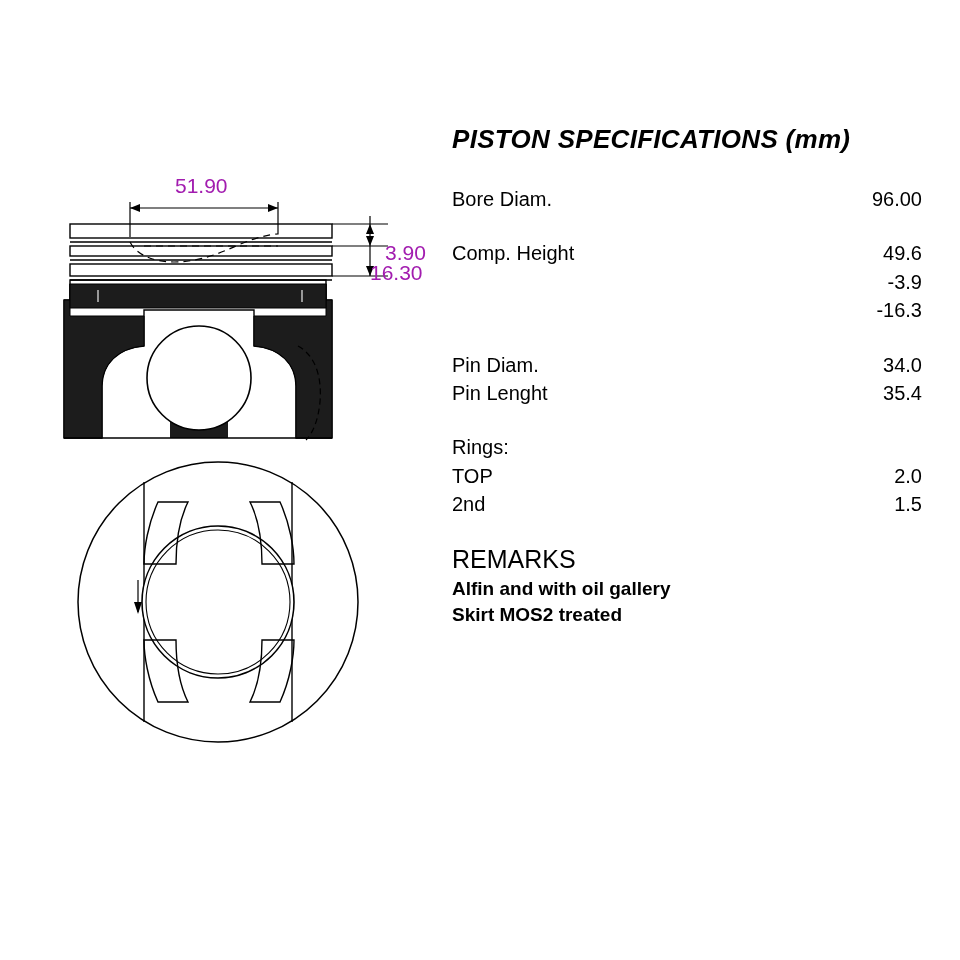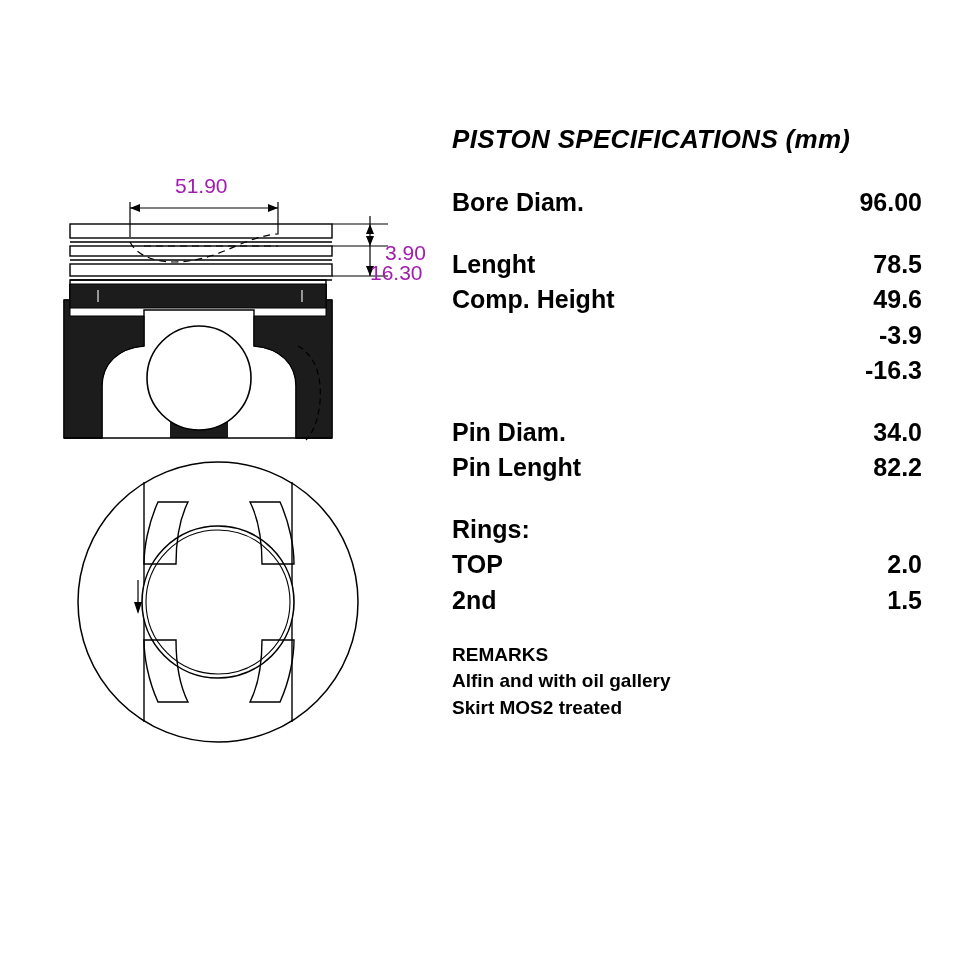--- a/index.html
+++ b/index.html
@@ -56,31 +56,31 @@
     font-weight: bold;
     font-style: italic;
     letter-spacing: .3px;
     margin: 0 0 30px 0;
     white-space: nowrap;
   }
   .row {
     display: flex;
     justify-content: space-between;
     align-items: flex-start;
-    font-size: 25px;
-    font-weight: bold;
+    font-size: 20px;
+    font-weight: normal;
     line-height: 1.42;
     white-space: nowrap;
   }
   .row .label { text-align: left; }
   .row .value { text-align: right; }
   .gap-lg { height: 26px; }
   .remarks-head {
-    font-size: 19px;
-    font-weight: bold;
+    font-size: 25px;
+    font-weight: normal;
     margin-bottom: 2px;
   }
   .remarks-line {
     font-size: 19px;
     font-weight: bold;
     line-height: 1.42;
     white-space: nowrap;
   }
 </style>
 </head>
@@ -186,24 +186,20 @@
 
     <div class="spec-title">PISTON SPECIFICATIONS (mm)</div>
 
     <div class="row">
       <span class="label">Bore Diam.</span>
       <span class="value">96.00</span>
     </div>
 
     <div class="gap-lg"></div>
 
-    <div class="row">
-      <span class="label">Lenght</span>
-      <span class="value">78.5</span>
-    </div>
 
     <div class="row">
       <span class="label">Comp. Height</span>
       <span class="value">49.6</span>
     </div>
 
     <div class="row">
       <span class="label"></span>
       <span class="value">-3.9</span>
     </div>
@@ -215,21 +211,21 @@
 
     <div class="gap-lg"></div>
 
     <div class="row">
       <span class="label">Pin Diam.</span>
       <span class="value">34.0</span>
     </div>
 
     <div class="row">
       <span class="label">Pin Lenght</span>
-      <span class="value">82.2</span>
+      <span class="value">35.4</span>
     </div>
 
     <div class="gap-lg"></div>
 
     <div class="row">
       <span class="label">Rings:</span>
       <span class="value"></span>
     </div>
 
     <div class="row">

